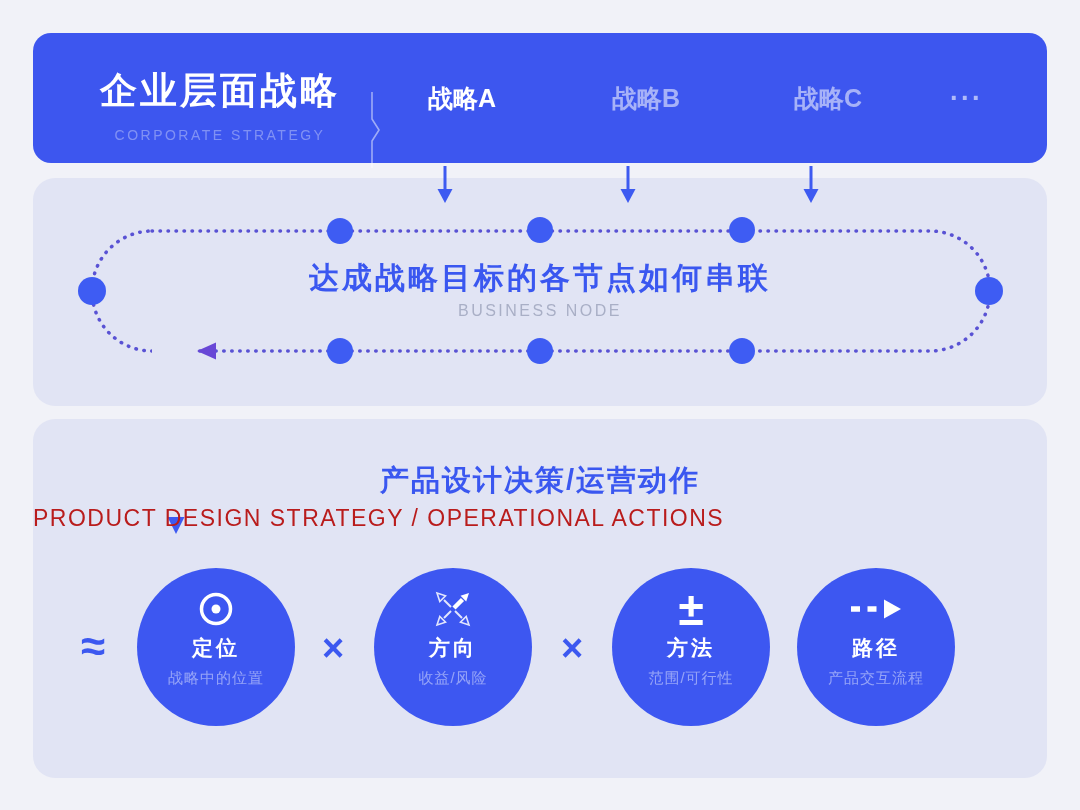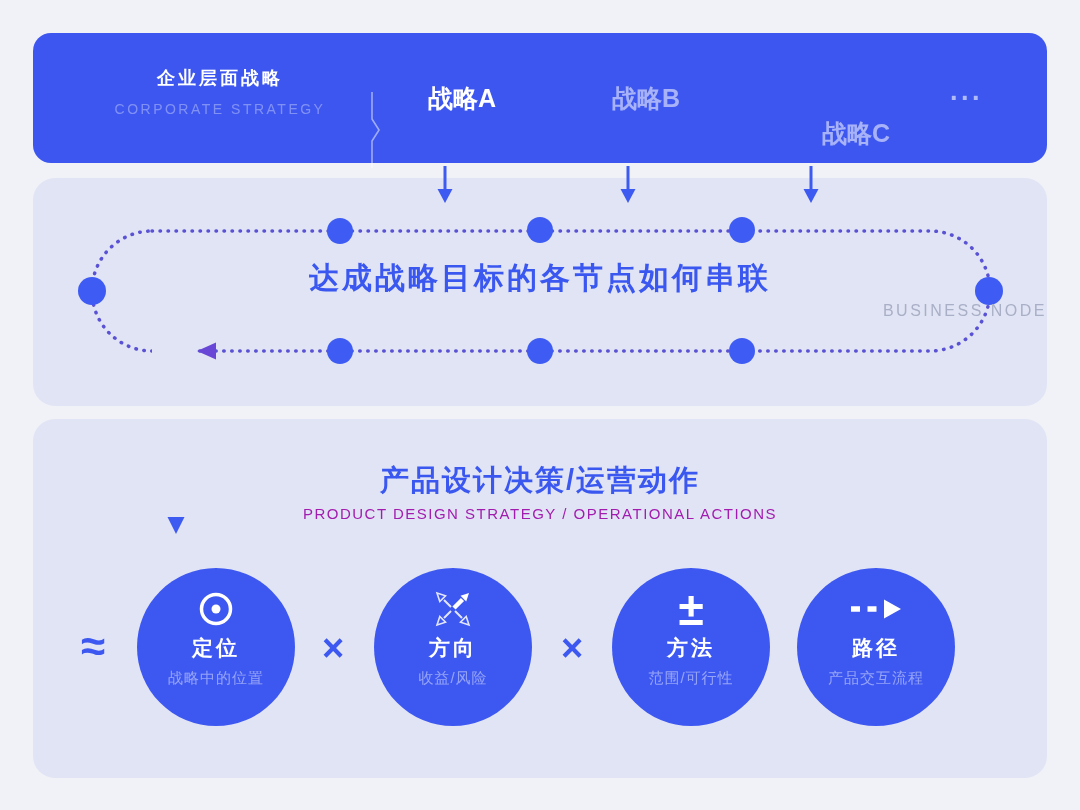--- a/index.html
+++ b/index.html
@@ -5,45 +5,45 @@
   html,body{margin:0;padding:0;background:#F1F2F8;}
   .page{
     position:relative;width:1080px;height:810px;overflow:hidden;
     background:#F1F2F8;font-family:"Liberation Sans",sans-serif;
     -webkit-font-smoothing:antialiased;
   }
   
   .banner{position:absolute;left:33px;top:33px;width:1014px;height:130px;
     background:#3D56EF;border-radius:18px;z-index:2;}
   .banner-title-block{position:absolute;left:58px;top:33px;width:258px;text-align:center;}
-  .banner-title{font-size:18px;font-weight:bold;color:#ffffff;letter-spacing:3px;}
+  .banner-title{font-size:37px;font-weight:bold;color:#ffffff;letter-spacing:3px;}
   .banner-subtitle{margin-top:11px;font-size:14px;letter-spacing:2.5px;color:rgba(255,255,255,0.35);}
   .banner-divider{position:absolute;left:331px;top:58px;}
   .banner-item{position:absolute;top:0;height:130px;line-height:130px;text-align:left;
     font-size:25px;font-weight:bold;cursor:pointer;}
   .bi-0{left:395px;width:104px;color:#ffffff;}
   .bi-1{left:579px;width:104px;color:rgba(255,255,255,0.55);}
-  .bi-2{left:789px;width:104px;color:rgba(255,255,255,0.55);margin-top:35px;}
+  .bi-2{left:761px;width:104px;color:rgba(255,255,255,0.55);}
   .bi-3{left:917px;width:104px;color:rgba(255,255,255,0.6);font-size:27px;letter-spacing:2px;}
   
   .panel{position:absolute;left:33px;width:1014px;background:#E1E4F4;z-index:1;}
   .panel-middle{top:178px;height:228px;border-radius:22px;}
   .panel-bottom{top:419px;height:359px;border-radius:22px;}
   
   .overlay{position:absolute;left:0;top:0;z-index:3;pointer-events:none;}
   
   .mid-title{position:absolute;left:33px;top:258px;width:1014px;text-align:center;
     font-size:30px;font-weight:bold;color:#3A57F0;letter-spacing:3px;z-index:4;}
-  .mid-subtitle{position:absolute;left:33px;top:302px;width:1014px;text-align:right;
+  .mid-subtitle{position:absolute;left:33px;top:302px;width:1014px;text-align:center;
     font-size:16px;letter-spacing:2.5px;color:#A9AFC6;z-index:4;}
   
   .bottom-title{position:absolute;left:33px;top:461px;width:1014px;text-align:center;
     font-size:29px;font-weight:bold;color:#3A57F0;letter-spacing:2px;z-index:4;}
-  .bottom-subtitle{position:absolute;left:33px;top:505px;width:1014px;text-align:center;
-    font-size:15px;letter-spacing:1.5px;color:#a21caf;z-index:4;}
+  .bottom-subtitle{position:absolute;left:33px;top:505px;width:1014px;text-align:left;
+    font-size:23px;letter-spacing:1.5px;color:#b91c1c;z-index:4;}
   
   .circle{position:absolute;top:568px;width:158px;height:158px;border-radius:50%;
     background:#3D57F1;text-align:center;z-index:4;}
   .c1{left:137px;} .c2{left:374px;} .c3{left:612px;} .c4{left:797px;}
   .circle .icon{height:48px;margin-top:17px;display:flex;align-items:center;justify-content:center;}
   .circle .label{margin-top:1px;font-size:21px;font-weight:bold;color:#ffffff;letter-spacing:3px;}
   .circle .sub{margin-top:7px;font-size:15px;color:rgba(255,255,255,0.45);letter-spacing:1px;}
   .pm-glyph{font-size:46px;font-weight:bold;color:#ffffff;line-height:44px;}
   
   .op{position:absolute;text-align:center;font-weight:bold;color:#3C58F0;z-index:4;}

